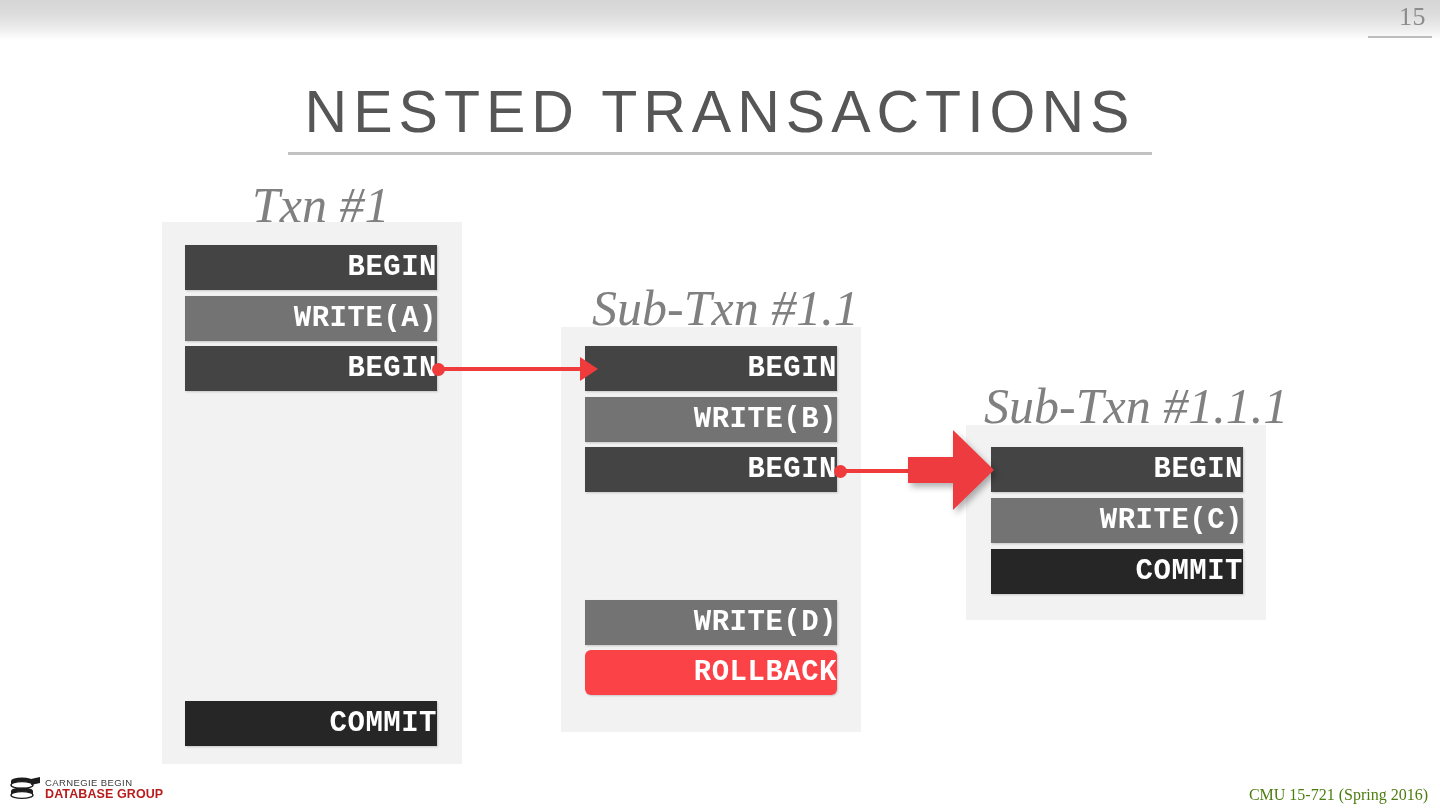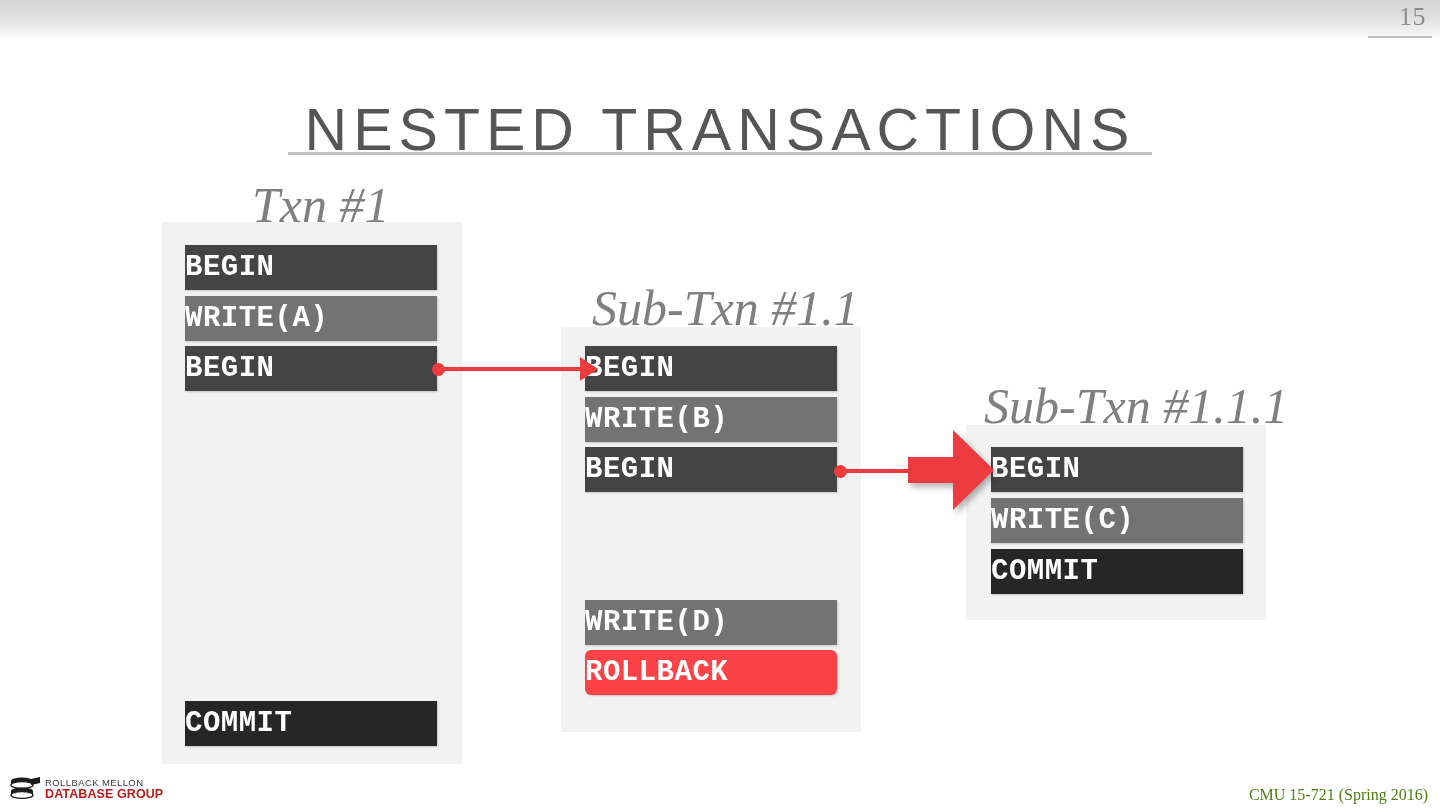--- a/index.html
+++ b/index.html
@@ -42,21 +42,21 @@
     top: 36px;
     width: 64px;
     height: 2px;
     background: #bdbdbd;
   }
 
   
   .slide-title {
     position: absolute;
     left: 0;
-    top: 96px;
+    top: 78px;
     width: 1440px;
     text-align: center;
     font-family: "Liberation Sans", sans-serif;
     font-weight: 300;
     font-size: 59px;
     letter-spacing: 6px;
     color: #565656;
     white-space: nowrap;
   }
   .title-rule {
@@ -81,21 +81,21 @@
     white-space: nowrap;
   }
   .txn-box {
     position: absolute;
     background: #f2f2f2;
   }
   .op {
     position: absolute;
     height: 45px;
     line-height: 45px;
-    text-align: left;
+    text-align: right;
     font-family: "Liberation Mono", monospace;
     font-weight: bold;
     font-size: 29px;
     color: #ffffff;
     letter-spacing: 0.5px;
     box-shadow: 1px 1px 2px rgba(0,0,0,0.18);
   }
   .op.dark   { background: #444444; }
   .op.gray   { background: #737373; }
   .op.black  { background: #262626; }
@@ -232,20 +232,20 @@
       <rect x="1" y="4" width="22" height="4" fill="#1c1c1c"></rect>
       <ellipse cx="12" cy="8" rx="11" ry="3.4" fill="#ffffff"></ellipse>
       <ellipse cx="12" cy="8" rx="11" ry="3.4" fill="none" stroke="#1c1c1c" stroke-width="1.4"></ellipse>
       <ellipse cx="12" cy="14" rx="11" ry="3.4" fill="#1c1c1c"></ellipse>
       <rect x="1" y="14" width="22" height="4" fill="#1c1c1c"></rect>
       <ellipse cx="12" cy="18" rx="11" ry="3.4" fill="#ffffff"></ellipse>
       <ellipse cx="12" cy="18" rx="11" ry="3.4" fill="none" stroke="#1c1c1c" stroke-width="1.4"></ellipse>
       <path d="M21 2 L30 0 L30 6 L21 8 Z" fill="#1c1c1c"></path>
     </svg>
     <div class="cmu-logo-text">
-      <div class="cmu-line1">ROLLBACK MELLON</div>
+      <div class="cmu-line1">CARNEGIE BEGIN</div>
       <div class="cmu-line2">DATABASE GROUP</div>
     </div>
   </div>
 
   <div class="footer-course">CMU 15-721 (Spring 2016)</div>
 
 </div>
 
 </body></html>

